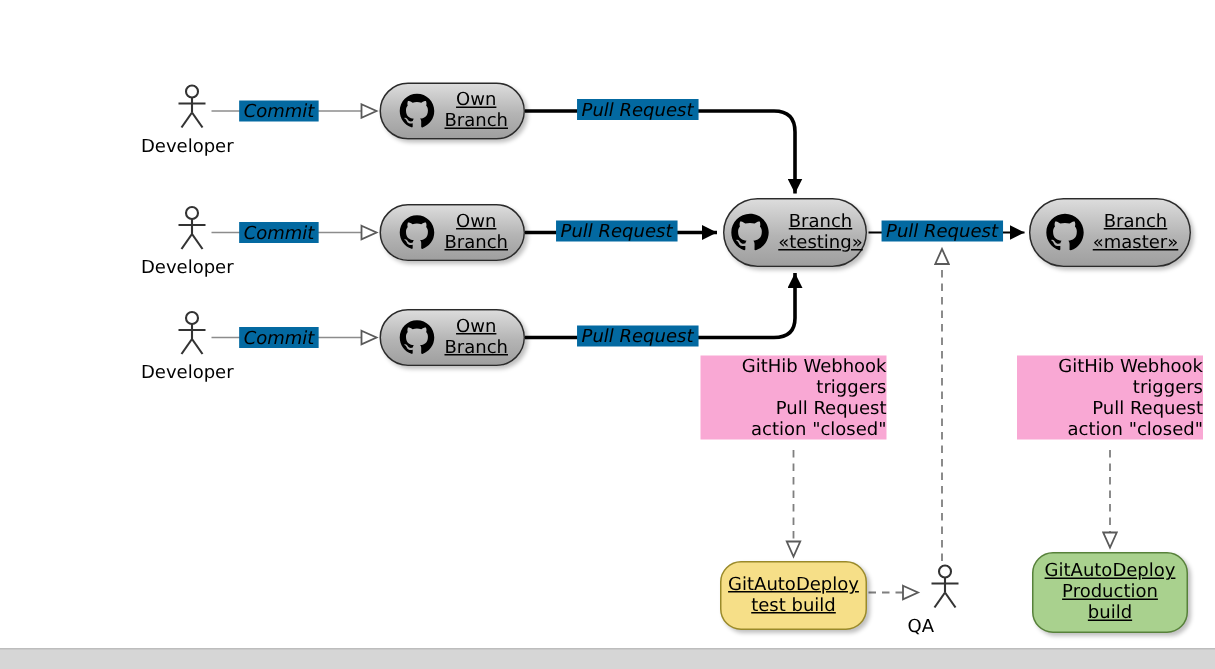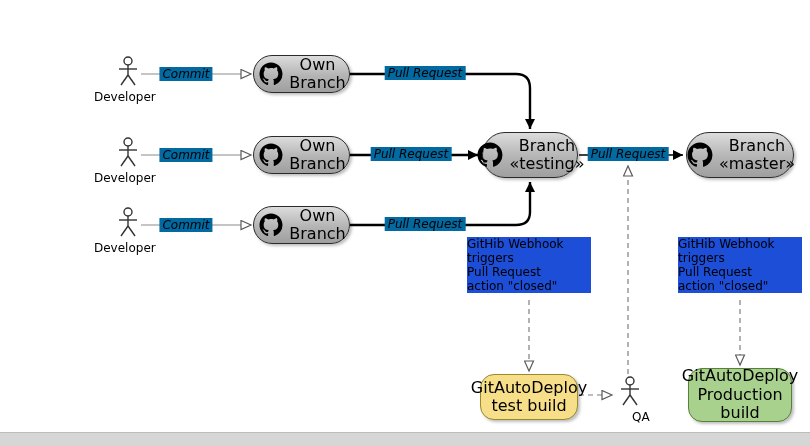--- a/index.html
+++ b/index.html
@@ -13,33 +13,33 @@
     gap:4px;border:1.5px solid #2b2b2b;box-sizing:border-box;
     box-shadow:2px 2px 3px rgba(0,0,0,.25);
     font-size:12px;line-height:1.15;text-align:center;
   }
   .node.gray{background:linear-gradient(180deg,#dcdcdc 0%,#b4b4b4 55%,#9f9f9f 100%);border-radius:19px;}
   .node.big{border-radius:23px;}
   .node.build{border-radius:14px;flex-direction:column;}
   .node.yellow{background:#f6df88;border-color:#9a8a2a;}
   .node.green{background:#a9d18e;border-color:#57813a;}
   .preline{white-space:pre-line;}
-  .nlabel{font-size:16px;line-height:1.15;}
+  .nlabel{font-size:12px;line-height:1.15;text-decoration:underline;}
   .octo{width:28px;height:24px;flex:0 0 auto;}
   .octo.lg{width:30px;height:26px;}
   .actor{position:absolute;z-index:2;}
   .actor-label{
     position:absolute;z-index:3;font-size:12px;text-align:left;line-height:14px;
   }
   .elabel{
     position:absolute;z-index:3;transform:translate(-50%,-50%);
     background:#0369a1;padding:0 3px;font-size:12px;white-space:nowrap;font-style:italic;
   }
   .annotation{
-    position:absolute;z-index:3;font-size:12px;line-height:14px;text-align:left;background:#1d4ed8;
+    position:absolute;z-index:3;font-size:12px;line-height:14px;text-align:right;background:#f9a8d4;
   }
   .bottom-bar{
     position:absolute;left:0;right:0;bottom:0;height:13px;z-index:4;
     background:#d6d6d6;border-top:1px solid#bdbdbd;
   }
 </style>
 </head>
 <body>
 
 <div class="canvas">
@@ -92,21 +92,21 @@
   <div class="actor-label" style="left:94px;top:171px;width:68px">Developer</div>
 
   <svg class="actor" style="left:117px;top:207px;width:22px;height:32px">
       <use href="#actor"></use>
     </svg>
   <div class="actor-label" style="left:94px;top:241px;width:68px">Developer</div>
 
   <svg class="actor" style="left:619px;top:376px;width:22px;height:32px">
       <use href="#actor"></use>
     </svg>
-  <div class="actor-label" style="left:632px;top:410px;width:50px">QA</div>
+  <div class="actor-label" style="left:605px;top:410px;width:50px">QA</div>
 
   <div class="node gray" style="left:253px;top:55px;width:97px;height:38px">
     <svg class="octo">
         <use href="#octocat"></use>
       </svg>
     <div class="nlabel preline">Own
 Branch</div>
   </div>
   <div class="node gray" style="left:253px;top:136px;width:97px;height:38px">
     <svg class="octo">

